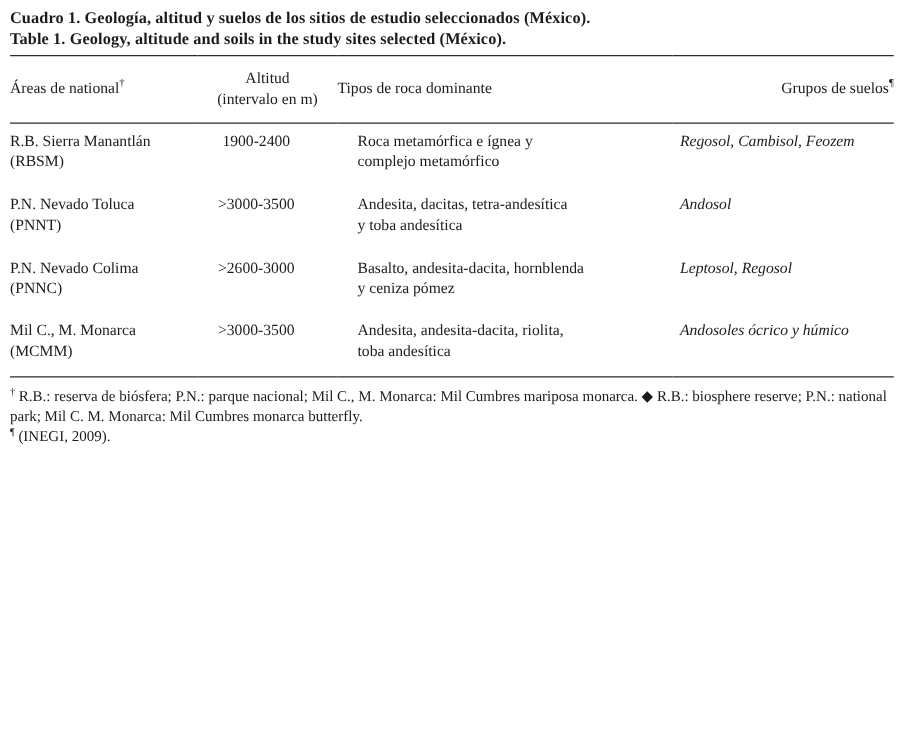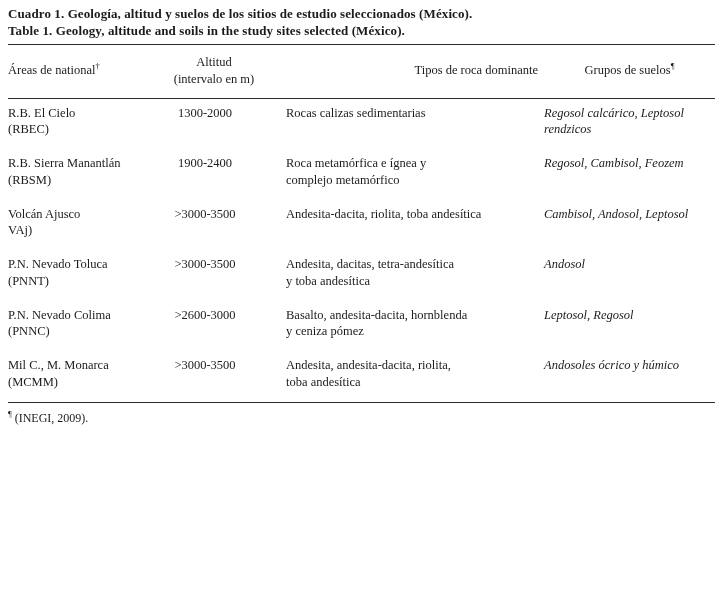--- a/index.html
+++ b/index.html
@@ -36,22 +36,22 @@
   th {
     font-weight: normal;
     font-size: 12.5px;
     line-height: 1.3;
     vertical-align: middle;
     padding: 9px 0 11px 0;
     border-bottom: 1px solid #2b2b2b;
   }
   .th-area  { text-align: left; }
   .th-alt   { }
-  .th-rock  { text-align: right; }
-  .th-soils { text-align: center; padding-left: 6px; margin-left: 36px; }
+  .th-rock  { text-align: left; }
+  .th-soils { text-align: right; padding-left: 6px; margin-left: 36px; }
   td {
     font-size: 12.5px;
     line-height: 1.3;
     vertical-align: top;
     padding: 6px 0 12px 0;
   }
   .c-area  { text-align: left; }
   .c-alt   { text-align: center; padding-right: 18px; }
   .c-rock  { text-align: left; padding-left: 16px; }
   .c-soils { text-align: left; font-style: italic; padding-left: 6px; }
@@ -89,40 +89,26 @@
       <tr>
         <th class="th-area"><span>Áreas de national</span><sup>†</sup></th>
         <th class="th-alt pre">Altitud
 (intervalo en m)</th>
         <th class="th-rock">Tipos de roca dominante</th>
         <th class="th-soils"><span>Grupos de suelos</span><sup>¶</sup></th>
       </tr>
     </thead>
     <tbody>
       <tr>
-        <td class="c-area pre">R.B. El Cielo
-(RBEC)</td>
-        <td class="c-alt pre">1300-2000</td>
-        <td class="c-rock pre">Rocas calizas sedimentarias</td>
-        <td class="c-soils pre">Regosol calcárico, Leptosol rendzicos</td>
-      </tr>
-      <tr>
         <td class="c-area pre">R.B. Sierra Manantlán
 (RBSM)</td>
         <td class="c-alt pre">1900-2400</td>
         <td class="c-rock pre">Roca metamórfica e ígnea y
 complejo metamórfico</td>
         <td class="c-soils pre">Regosol, Cambisol, Feozem</td>
-      </tr>
-      <tr>
-        <td class="c-area pre">Volcán Ajusco
-VAj)</td>
-        <td class="c-alt pre">&gt;3000-3500</td>
-        <td class="c-rock pre">Andesita-dacita, riolita, toba andesítica</td>
-        <td class="c-soils pre">Cambisol, Andosol, Leptosol</td>
       </tr>
       <tr>
         <td class="c-area pre">P.N. Nevado Toluca
 (PNNT)</td>
         <td class="c-alt pre">&gt;3000-3500</td>
         <td class="c-rock pre">Andesita, dacitas, tetra-andesítica
 y toba andesítica</td>
         <td class="c-soils pre">Andosol</td>
       </tr>
       <tr>
@@ -138,16 +124,17 @@
 (MCMM)</td>
         <td class="c-alt pre">&gt;3000-3500</td>
         <td class="c-rock pre">Andesita, andesita-dacita, riolita,
 toba andesítica</td>
         <td class="c-soils pre">Andosoles ócrico y húmico</td>
       </tr>
     </tbody>
   </table>
 
   <div class="footnotes">
+    <p><sup>†</sup> <span>R.B.: reserva de biósfera; P.N.: parque nacional; Mil C., M. Monarca: Mil Cumbres mariposa monarca. ◆ R.B.: biosphere reserve; P.N.: national park; Mil C. M. Monarca: Mil Cumbres monarca butterfly.</span></p>
     <p><sup>¶</sup> <span>(INEGI, 2009).</span></p>
   </div>
 
 </div>
 
 </body></html>

